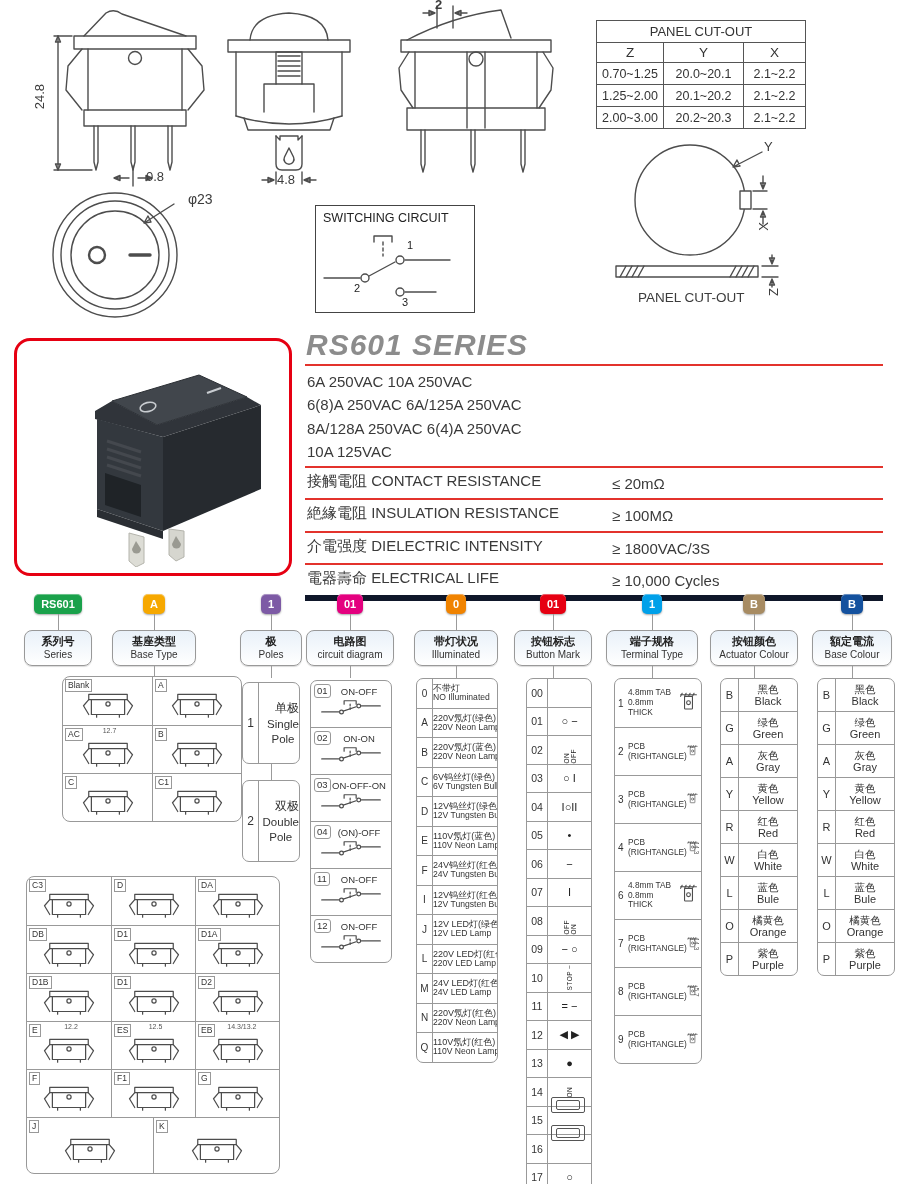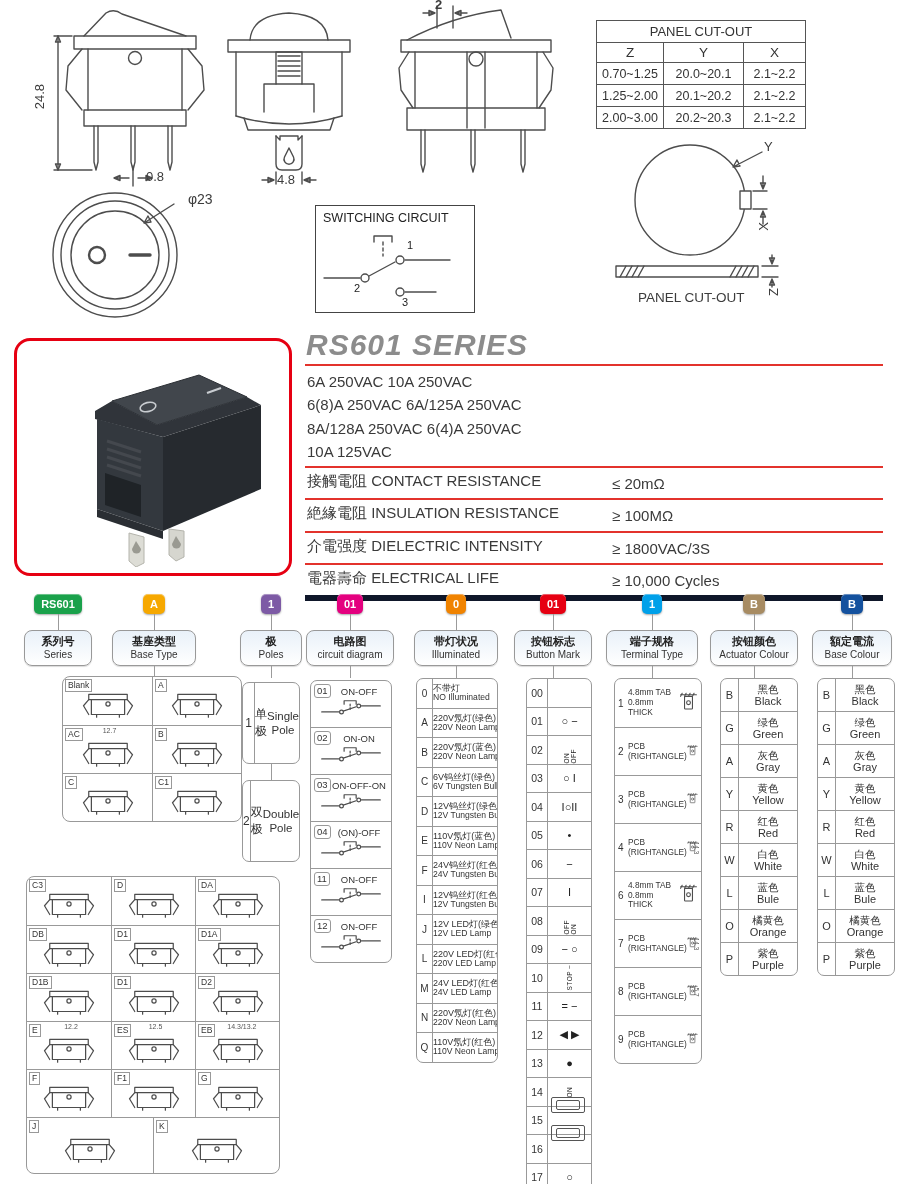--- a/index.html
+++ b/index.html
@@ -80,21 +80,21 @@
           padding:0 2px;background:#fff;color:#333;line-height:11px;}
   .bt-dim{position:absolute;top:1px;left:50%;transform:translateX(-35%);font-size:7px;color:#555;}
   .sw{margin-top:6px;}
 
   
   .poles{position:absolute;left:242px;top:90px;width:58px;display:flex;flex-direction:column;}
   .pole-box{position:relative;box-sizing:border-box;width:100%;height:82px;border:1px solid #999;border-radius:7px;
             display:flex;background:#fff;margin-bottom:16px;}
   .pole-box:not(:last-of-type)::after{content:"";position:absolute;left:50%;bottom:-17px;height:16px;border-left:1px solid #9b9b9b;}
   .pole-code{width:15px;border-right:1px solid #999;display:flex;align-items:center;justify-content:center;font-size:12px;}
-  .pole-label{flex:1;display:flex;flex-direction:row;align-items:center;justify-content:center;}
+  .pole-label{flex:1;display:flex;flex-direction:column;align-items:flex-end;justify-content:center;}
   .pole-cn{font-size:12px;}
   .pole-en{font-size:11.5px;white-space:pre-line;text-align:center;line-height:1.25;}
 
   
   .circuits{position:absolute;left:310px;top:88px;width:80px;border:1px solid #999;border-radius:7px;background:#fff;overflow:hidden;}
   .cir-row{position:relative;height:46px;border-top:1px solid #999;}
   .cir-row:first-of-type{border-top:none;}
   .cir-code{position:absolute;left:3px;top:3px;font-size:9.5px;border:1px solid #999;border-radius:3px;padding:0 2px;line-height:12px;background:#fff;}
   .cir-label{display:block;text-align:center;font-size:9.5px;padding:5px 0 0 16px;}
   .cir svg{margin:2px auto 0;}

